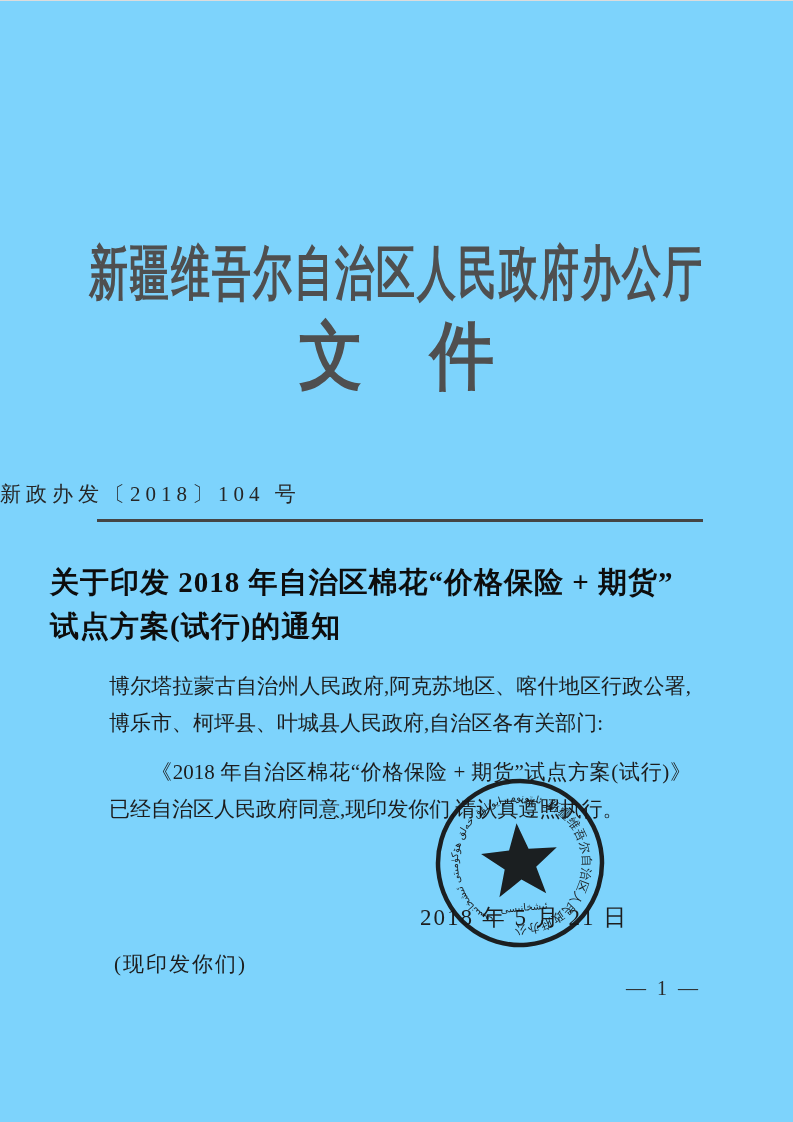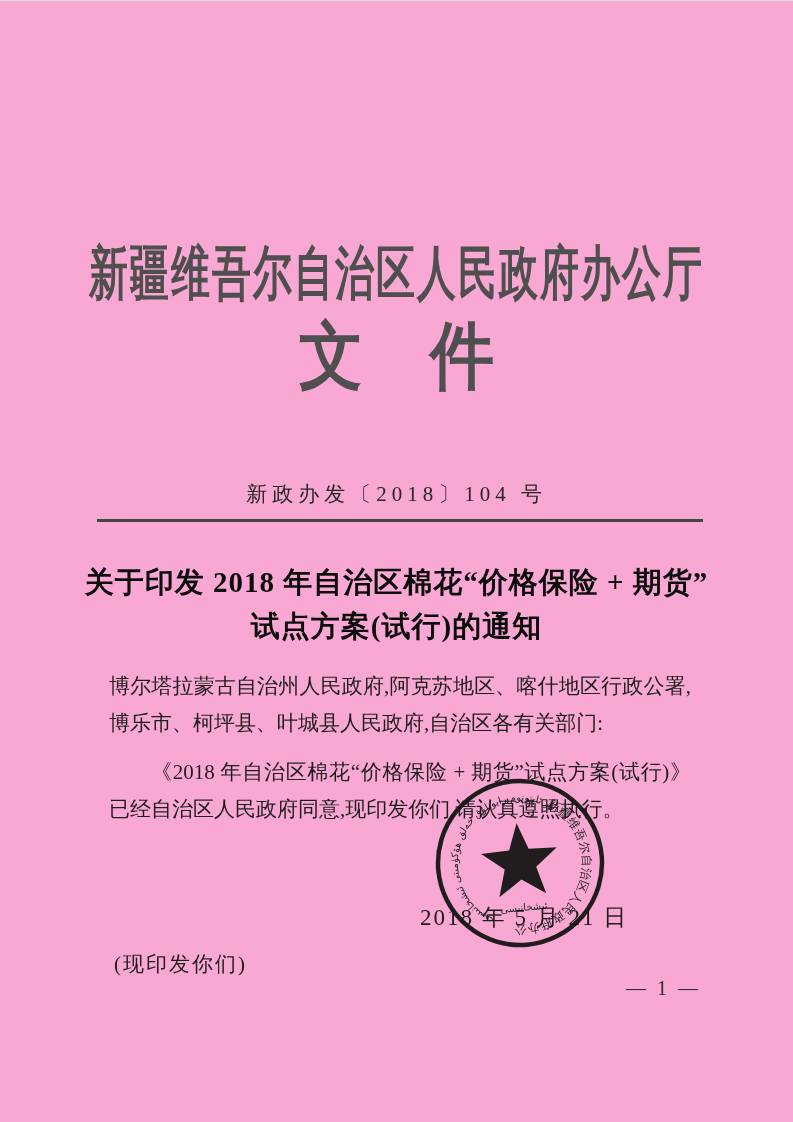--- a/index.html
+++ b/index.html
@@ -4,21 +4,21 @@
 <style>
   html, body {
     margin: 0;
     padding: 0;
     background: #ffffff;
   }
   .page {
     position: relative;
     width: 793px;
     height: 1122px;
-    background: #f9a8d4;
+    background: #7dd3fc;
     overflow: hidden;
     font-family: "Liberation Serif", "DejaVu Serif", serif;
     color: #1d1d1d;
   }
   .scan-edge {
     position: absolute;
     top: 0; left: 0;
     width: 100%; height: 1px;
     background: #dcdcdc;
   }
@@ -53,41 +53,40 @@
     transform: scaleY(1.15);
     transform-origin: center top;
     white-space: nowrap;
   }
   
   .doc-number {
     position: absolute;
     top: 480px;
     left: 0;
     width: 100%;
-    text-align: center;
+    text-align: left;
     font-size: 21px;
     letter-spacing: 5px;
     color: #262626;
   }
   
   .rule {
     position: absolute;
     top: 519px;
     left: 97px;
     width: 606px;
     height: 3px;
     background: #454545;
   }
   
   .title {
     position: absolute;
     top: 560px;
     left: 50px;
     width: 693px;
-    text-align: center;
     font-weight: bold;
     font-size: 29px;
     line-height: 44px;
     color: #0d0d0d;
     letter-spacing: 1px;
   }
   
   .body-text {
     position: absolute;
     top: 656px;

